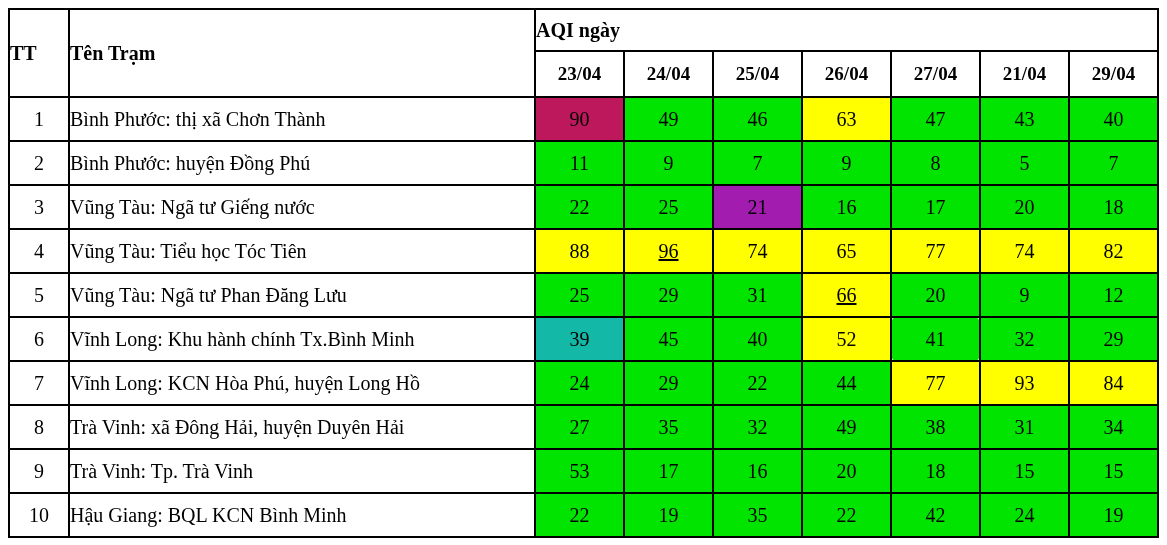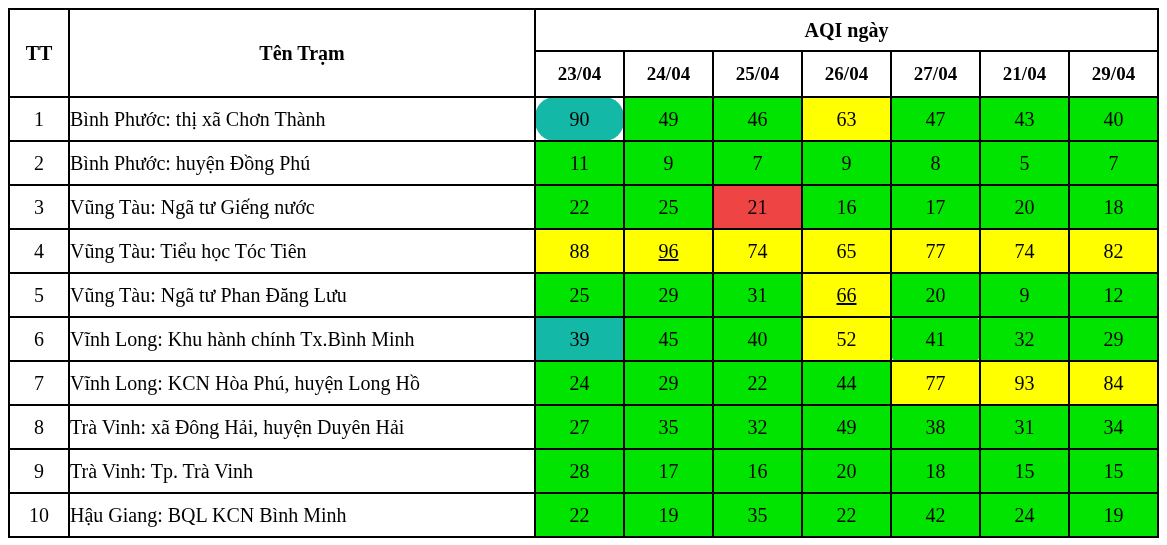--- a/index.html
+++ b/index.html
@@ -25,21 +25,21 @@
     padding: 0;
     vertical-align: middle;
     font-size: 20px;
     line-height: 1.1;
     overflow: hidden;
     white-space: nowrap;
   }
   th.h-tt      { width: 58px; }
   th.h-station { width: 464px; }
   .date-col    { width: 87px; }
-  tr.group-row th { height: 40px; font-weight: bold; text-align: center; }
+  tr.group-row th { height: 40px; font-weight: bold; text-align: left; }
   tr.date-row  th { height: 44px; font-weight: bold; text-align: center; font-size: 19px; }
   tbody tr     { height: 44px; }
   td.tt-cell      { text-align: center; }
   td.station-cell { text-align: left; padding-left: 12px; }
   td.value-cell   { text-align: center; }
 </style>
 </head>
 <body>
 
 <table class="aqi-table">
@@ -56,21 +56,21 @@
         <th class="date-col">26/04</th>
         <th class="date-col">27/04</th>
         <th class="date-col">21/04</th>
         <th class="date-col">29/04</th>
       </tr>
   </thead>
   <tbody id="table-body">
       <tr>
         <td class="tt-cell">1</td>
         <td class="station-cell">Bình Phước: thị xã Chơn Thành</td>
-        <td class="value-cell" style="background: #14b8a6; border-radius: 20px;">90</td>
+        <td class="value-cell" style="background: #be185d;">90</td>
         <td class="value-cell" style="background: rgb(0, 228, 0);">49</td>
         <td class="value-cell" style="background: rgb(0, 228, 0);">46</td>
         <td class="value-cell" style="background: rgb(255, 255, 0);">63</td>
         <td class="value-cell" style="background: rgb(0, 228, 0);">47</td>
         <td class="value-cell" style="background: rgb(0, 228, 0);">43</td>
         <td class="value-cell" style="background: rgb(0, 228, 0);">40</td>
       </tr>
       <tr>
         <td class="tt-cell">2</td>
         <td class="station-cell">Bình Phước: huyện Đồng Phú</td>
@@ -80,21 +80,21 @@
         <td class="value-cell" style="background: rgb(0, 228, 0);">9</td>
         <td class="value-cell" style="background: rgb(0, 228, 0);">8</td>
         <td class="value-cell" style="background: rgb(0, 228, 0);">5</td>
         <td class="value-cell" style="background: rgb(0, 228, 0);">7</td>
       </tr>
       <tr>
         <td class="tt-cell">3</td>
         <td class="station-cell">Vũng Tàu: Ngã tư Giếng nước</td>
         <td class="value-cell" style="background: rgb(0, 228, 0);">22</td>
         <td class="value-cell" style="background: rgb(0, 228, 0);">25</td>
-        <td class="value-cell" style="background: #ef4444; text-align: center;">21</td>
+        <td class="value-cell" style="background: #a21caf; text-align: center;">21</td>
         <td class="value-cell" style="background: rgb(0, 228, 0);">16</td>
         <td class="value-cell" style="background: rgb(0, 228, 0);">17</td>
         <td class="value-cell" style="background: rgb(0, 228, 0);">20</td>
         <td class="value-cell" style="background: rgb(0, 228, 0);">18</td>
       </tr>
       <tr>
         <td class="tt-cell">4</td>
         <td class="station-cell">Vũng Tàu: Tiểu học Tóc Tiên</td>
         <td class="value-cell" style="background: rgb(255, 255, 0);">88</td>
         <td class="value-cell" style="background: rgb(255, 255, 0); text-decoration: underline;">96</td>
@@ -144,21 +144,21 @@
         <td class="value-cell" style="background: rgb(0, 228, 0);">35</td>
         <td class="value-cell" style="background: rgb(0, 228, 0);">32</td>
         <td class="value-cell" style="background: rgb(0, 228, 0);">49</td>
         <td class="value-cell" style="background: rgb(0, 228, 0);">38</td>
         <td class="value-cell" style="background: rgb(0, 228, 0);">31</td>
         <td class="value-cell" style="background: rgb(0, 228, 0);">34</td>
       </tr>
       <tr>
         <td class="tt-cell">9</td>
         <td class="station-cell">Trà Vinh: Tp. Trà Vinh</td>
-        <td class="value-cell" style="background: rgb(0, 228, 0);">28</td>
+        <td class="value-cell" style="background: rgb(0, 228, 0);">53</td>
         <td class="value-cell" style="background: rgb(0, 228, 0);">17</td>
         <td class="value-cell" style="background: rgb(0, 228, 0);">16</td>
         <td class="value-cell" style="background: rgb(0, 228, 0);">20</td>
         <td class="value-cell" style="background: rgb(0, 228, 0);">18</td>
         <td class="value-cell" style="background: rgb(0, 228, 0);">15</td>
         <td class="value-cell" style="background: rgb(0, 228, 0);">15</td>
       </tr>
       <tr>
         <td class="tt-cell">10</td>
         <td class="station-cell">Hậu Giang: BQL KCN Bình Minh</td>

